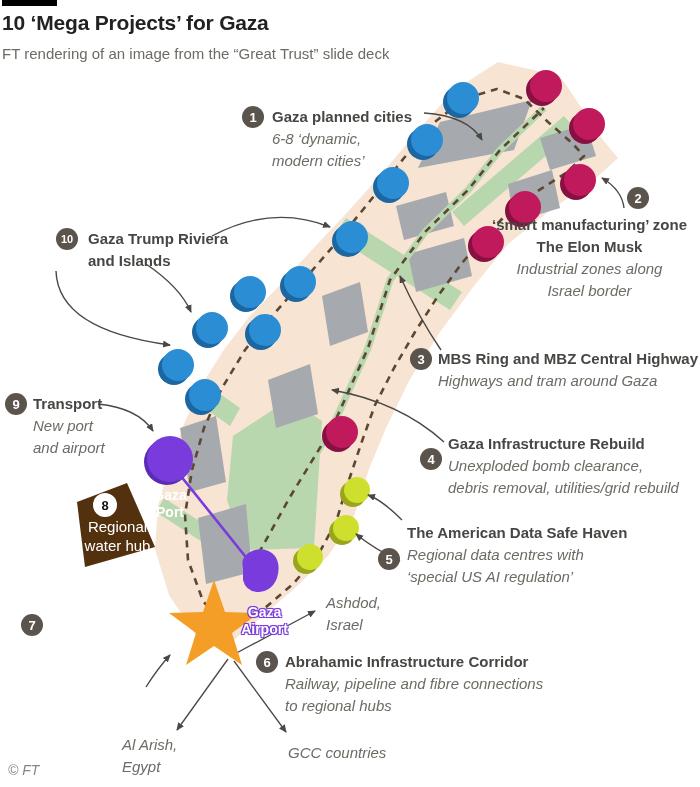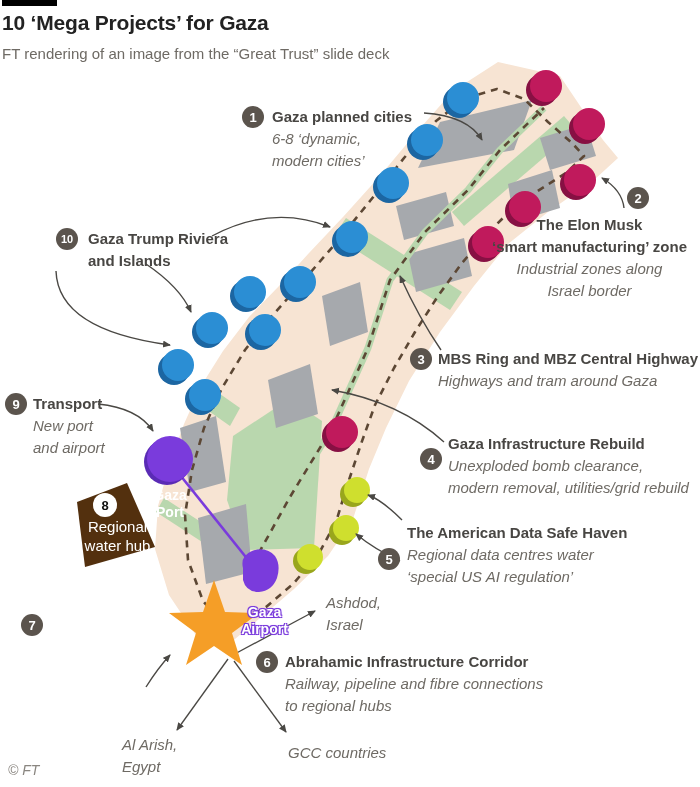--- a/index.html
+++ b/index.html
@@ -166,40 +166,40 @@
   <div class="numc" style="left:5px;top:393px">9</div>
   <div class="numc" style="left:56px;top:228px;font-size:11px">10</div>
 
   <div class="lbl" style="left:272px;top:106px">
     <div class="b">Gaza planned cities</div>
     <div class="i">6-8 ‘dynamic,</div>
     <div class="i">modern cities’</div>
   </div>
 
   <div class="lbl center" style="left:487px;top:214px;width:205px">
+    <div class="b">‘smart manufacturing’ zone</div>
     <div class="b">The Elon Musk</div>
-    <div class="b">‘smart manufacturing’ zone</div>
     <div class="i">Industrial zones along</div>
     <div class="i">Israel border</div>
   </div>
 
   <div class="lbl" style="left:438px;top:348px">
     <div class="b">MBS Ring and MBZ Central Highway</div>
     <div class="i">Highways and tram around Gaza</div>
   </div>
 
   <div class="lbl" style="left:448px;top:433px">
     <div class="b">Gaza Infrastructure Rebuild</div>
     <div class="i">Unexploded bomb clearance,</div>
-    <div class="i">modern removal, utilities/grid rebuild</div>
+    <div class="i">debris removal, utilities/grid rebuild</div>
   </div>
 
   <div class="lbl" style="left:407px;top:522px">
     <div class="b">The American Data Safe Haven</div>
-    <div class="i">Regional data centres water</div>
+    <div class="i">Regional data centres with</div>
     <div class="i">‘special US AI regulation’</div>
   </div>
 
   <div class="lbl" style="left:285px;top:651px">
     <div class="b">Abrahamic Infrastructure Corridor</div>
     <div class="i">Railway, pipeline and fibre connections</div>
     <div class="i">to regional hubs</div>
   </div>
 
 

